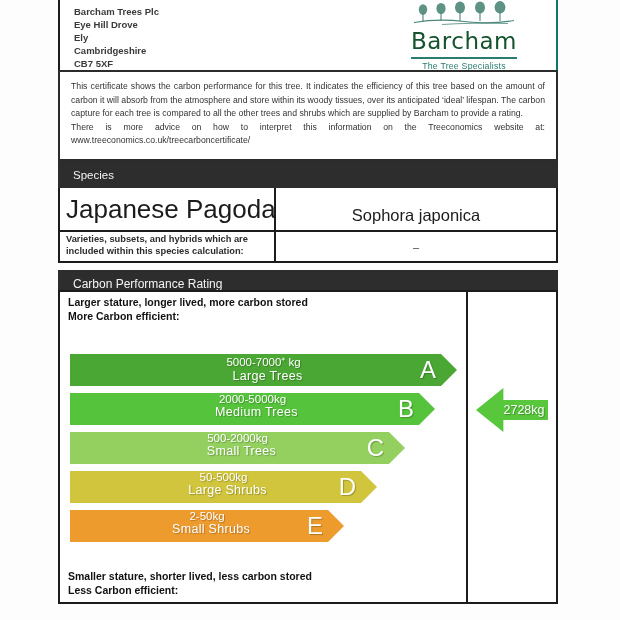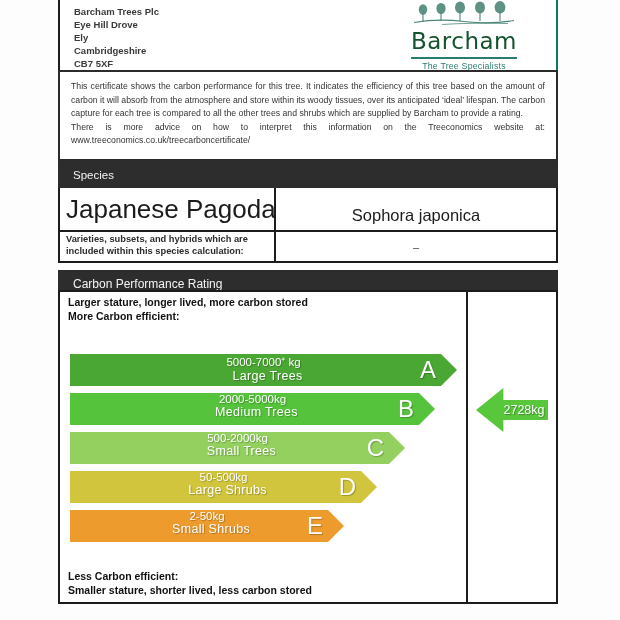--- a/index.html
+++ b/index.html
@@ -182,19 +182,19 @@
           <span class="band-cat">Small Shrubs</span>
           <span class="band-grade">E</span>
         </div>
       </div>
 
       <div class="indicator" style="background: rgb(88, 199, 60);">
         <span>2728kg</span>
       </div>
 
       <div class="note note-bottom">
+        <div>Smaller stature, shorter lived, less carbon stored</div>
         <div>Less Carbon efficient:</div>
-        <div>Smaller stature, shorter lived, less carbon stored</div>
       </div>
     </div>
 
   </div>
 </div>
 
 </body></html>

